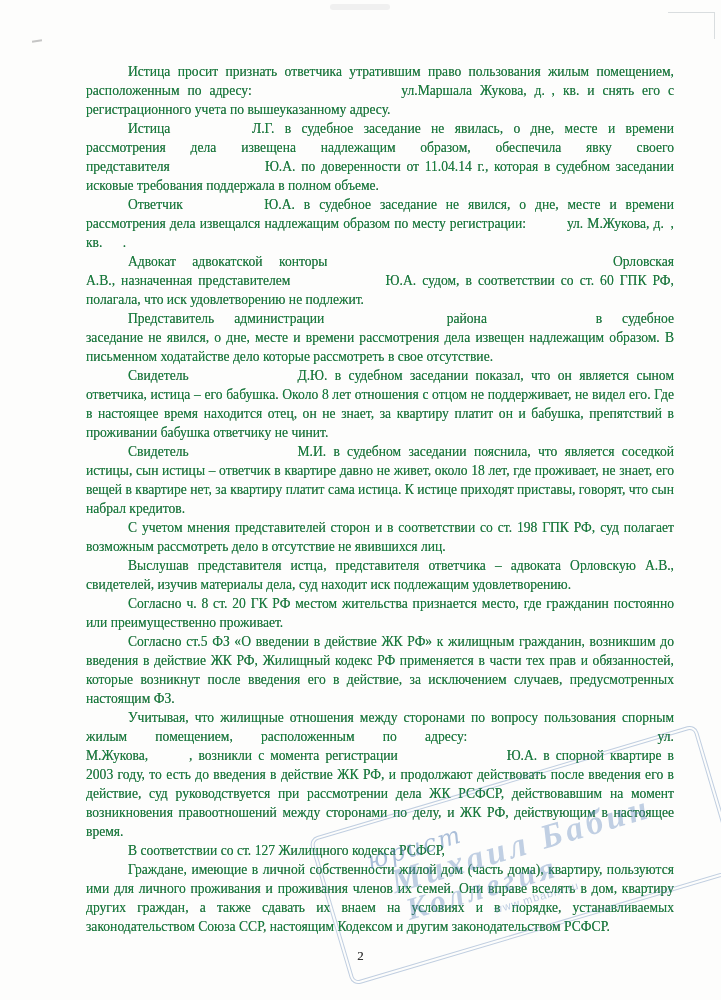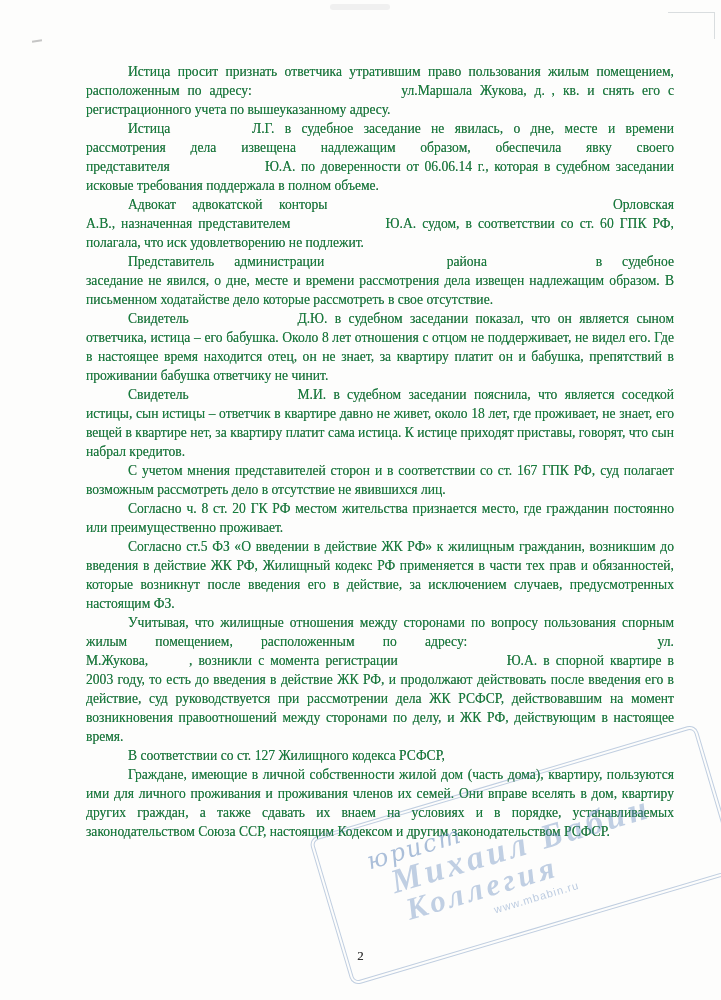--- a/index.html
+++ b/index.html
@@ -69,26 +69,28 @@
   .art-smudge{left:330px;top:4px;width:60px;height:6px;background:rgba(150,150,155,.12);border-radius:3px;}
   .art-corner{left:668px;top:12px;width:46px;height:26px;border-top:1px solid rgba(150,160,170,.35);border-right:1px solid rgba(150,160,170,.35);}
 </style>
 </head>
 <body>
 
 <div class="page">
 
   <div class="doc">
     <p>Истица просит признать ответчика утратившим право пользования жилым помещением, расположенным по адресу:           ул.Маршала Жукова, д. , кв. и снять его с регистрационного учета по вышеуказанному адресу.</p>
-    <p>Истица      Л.Г. в судебное заседание не явилась, о дне, месте и времени рассмотрения дела извещена надлежащим образом, обеспечила явку своего представителя       Ю.А. по доверенности от 06.06.14 г., которая в судебном заседании исковые требования поддержала в полном объеме.</p>
+    <p>Истица      Л.Г. в судебное заседание не явилась, о дне, месте и времени рассмотрения дела извещена надлежащим образом, обеспечила явку своего представителя       Ю.А. по доверенности от 11.04.14 г., которая в судебном заседании исковые требования поддержала в полном объеме.</p>
+    <p>Ответчик      Ю.А. в судебное заседание не явился, о дне, месте и времени рассмотрения дела извещался надлежащим образом по месту регистрации:   ул. М.Жукова, д. , кв.  .</p>
     <p>Адвокат адвокатской конторы                     Орловская А.В., назначенная представителем       Ю.А. судом, в соответствии со ст. 60 ГПК РФ, полагала, что иск удовлетворению не подлежит.</p>
     <p>Представитель администрации         района        в судебное заседание не явился, о дне, месте и времени рассмотрения дела извещен надлежащим образом. В письменном ходатайстве дело которые рассмотреть в свое отсутствие.</p>
     <p>Свидетель        Д.Ю. в судебном заседании показал, что он является сыном ответчика, истица – его бабушка. Около 8 лет отношения с отцом не поддерживает, не видел его. Где в настоящее время находится отец, он не знает, за квартиру платит он и бабушка, препятствий в проживании бабушка ответчику не чинит.</p>
     <p>Свидетель        М.И. в судебном заседании пояснила, что является соседкой истицы, сын истицы – ответчик в квартире давно не живет, около 18 лет, где проживает, не знает, его вещей в квартире нет, за квартиру платит сама истица. К истице приходят приставы, говорят, что сын набрал кредитов.</p>
-    <p>С учетом мнения представителей сторон и в соответствии со ст. 167 ГПК РФ, суд полагает возможным рассмотреть дело в отсутствие не явившихся лиц.</p>
+    <p>С учетом мнения представителей сторон и в соответствии со ст. 198 ГПК РФ, суд полагает возможным рассмотреть дело в отсутствие не явившихся лиц.</p>
+    <p>Выслушав представителя истца, представителя ответчика – адвоката Орловскую А.В., свидетелей, изучив материалы дела, суд находит иск подлежащим удовлетворению.</p>
     <p>Согласно ч. 8 ст. 20 ГК РФ местом жительства признается место, где гражданин постоянно или преимущественно проживает.</p>
     <p>Согласно ст.5 ФЗ «О введении в действие ЖК РФ» к жилищным гражданин, возникшим до введения в действие ЖК РФ, Жилищный кодекс РФ применяется в части тех прав и обязанностей, которые возникнут после введения его в действие, за исключением случаев, предусмотренных настоящим ФЗ.</p>
     <p>Учитывая, что жилищные отношения между сторонами по вопросу пользования спорным жилым помещением, расположенным по адресу:              ул. М.Жукова,   , возникли с момента регистрации        Ю.А. в спорной квартире в 2003 году, то есть до введения в действие ЖК РФ, и продолжают действовать после введения его в действие, суд руководствуется при рассмотрении дела ЖК РСФСР, действовавшим на момент возникновения правоотношений между сторонами по делу, и ЖК РФ, действующим в настоящее время.</p>
     <p>В соответствии со ст. 127 Жилищного кодекса РСФСР,</p>
     <p>Граждане, имеющие в личной собственности жилой дом (часть дома), квартиру, пользуются ими для личного проживания и проживания членов их семей. Они вправе вселять в дом, квартиру других граждан, а также сдавать их внаем на условиях и в порядке, устанавливаемых законодательством Союза ССР, настоящим Кодексом и другим законодательством РСФСР.</p>
   </div>
 
   <div class="stamp">
     <span class="script">юрист</span>
     <span class="big">Михаил Бабин</span>

